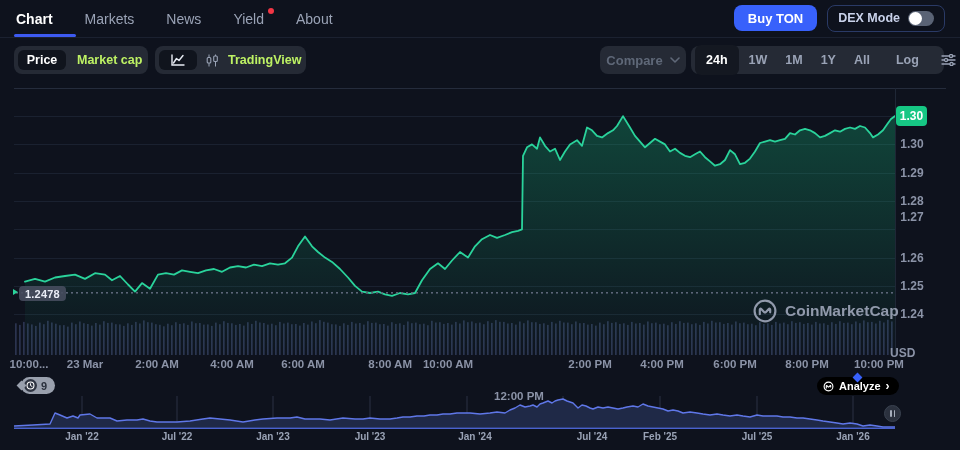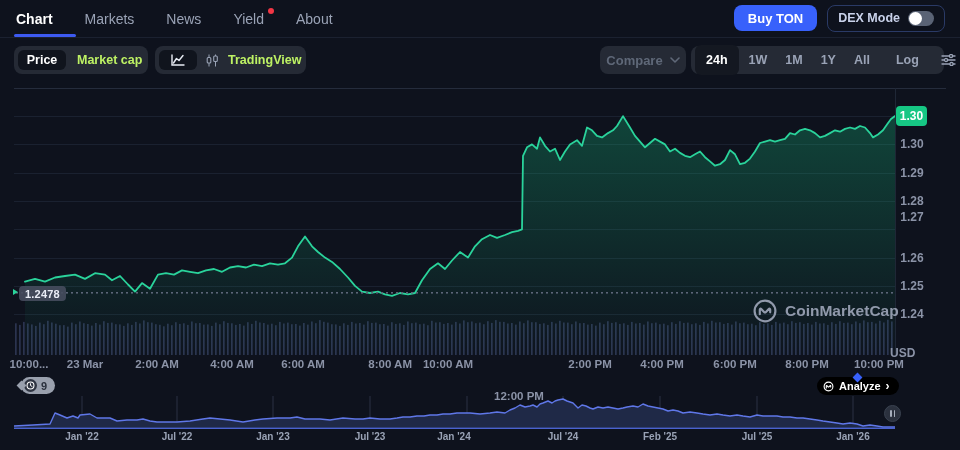--- a/index.html
+++ b/index.html
@@ -459,22 +459,22 @@
     </g>
   <path id="tl-area" fill="#1f2947" stroke="none" d="M0 30 L19 29 L36 28 L41 17 L46 19 L53 22 L59 20 L64 22 L66 19 L76 18 L83 22 L96 22 L103 25 L113 24 L123 24 L129 23 L136 25 L143 26 L156 26 L163 26 L176 25 L189 23 L196 22 L206 23 L216 24 L229 26 L241 24 L249 23 L263 22 L276 22 L283 21 L291 23 L296 23 L306 23 L316 24 L329 22 L341 23 L349 23 L356 22 L366 23 L376 23 L383 22 L389 21 L396 21 L403 20 L410 20 L416 19 L423 19 L429 18 L436 18 L443 17 L449 17 L456 17 L466 18 L476 17 L483 16 L491 17 L496 14 L501 12 L506 9 L511 11 L516 10 L519 9 L523 11 L526 8 L529 7 L534 5 L538 7 L541 5 L544 4 L549 3 L553 5 L556 6 L559 7 L564 12 L568 9 L572 10 L576 12 L579 13 L584 11 L589 12 L594 11 L599 12 L604 13 L609 12 L613 11 L619 10 L624 11 L629 8 L634 10 L639 11 L644 12 L649 13 L654 15 L659 14 L664 15 L669 17 L676 16 L683 17 L689 18 L696 19 L703 18 L709 19 L716 20 L723 19 L729 20 L736 21 L743 19 L749 20 L756 20 L763 20 L769 21 L776 21 L783 22 L789 22 L796 23 L803 24 L809 25 L816 26 L823 27 L829 28 L836 27 L843 28 L849 30 L856 29 L863 30 L869 31 L876 31 L881 31 L881 33 L0 33 Z"></path>
   <path id="tl-line" fill="none" stroke="#5f77e8" stroke-width="1.4" stroke-linejoin="round" d="M0 30 L19 29 L36 28 L41 17 L46 19 L53 22 L59 20 L64 22 L66 19 L76 18 L83 22 L96 22 L103 25 L113 24 L123 24 L129 23 L136 25 L143 26 L156 26 L163 26 L176 25 L189 23 L196 22 L206 23 L216 24 L229 26 L241 24 L249 23 L263 22 L276 22 L283 21 L291 23 L296 23 L306 23 L316 24 L329 22 L341 23 L349 23 L356 22 L366 23 L376 23 L383 22 L389 21 L396 21 L403 20 L410 20 L416 19 L423 19 L429 18 L436 18 L443 17 L449 17 L456 17 L466 18 L476 17 L483 16 L491 17 L496 14 L501 12 L506 9 L511 11 L516 10 L519 9 L523 11 L526 8 L529 7 L534 5 L538 7 L541 5 L544 4 L549 3 L553 5 L556 6 L559 7 L564 12 L568 9 L572 10 L576 12 L579 13 L584 11 L589 12 L594 11 L599 12 L604 13 L609 12 L613 11 L619 10 L624 11 L629 8 L634 10 L639 11 L644 12 L649 13 L654 15 L659 14 L664 15 L669 17 L676 16 L683 17 L689 18 L696 19 L703 18 L709 19 L716 20 L723 19 L729 20 L736 21 L743 19 L749 20 L756 20 L763 20 L769 21 L776 21 L783 22 L789 22 L796 23 L803 24 L809 25 L816 26 L823 27 L829 28 L836 27 L843 28 L849 30 L856 29 L863 30 L869 31 L876 31 L881 31"></path>
   <rect x="0" y="31.6" width="881" height="1.4" fill="#4f68dd" opacity="0.9"></rect>
 </svg>
 <div class="tl-labels" id="tl-labels">
     <div class="tl-label" style="left: 52px;">Jan '22</div>
     <div class="tl-label" style="left: 147px;">Jul '22</div>
     <div class="tl-label" style="left: 243px;">Jan '23</div>
     <div class="tl-label" style="left: 340px;">Jul '23</div>
-    <div class="tl-label" style="left: 424px;">Jan '24</div>
-    <div class="tl-label" style="left: 533px;">Jul '24</div>
+    <div class="tl-label" style="left: 445px;">Jan '24</div>
+    <div class="tl-label" style="left: 562px;">Jul '24</div>
     <div class="tl-label" style="left: 630px;">Feb '25</div>
     <div class="tl-label" style="left: 727px;">Jul '25</div>
     <div class="tl-label" style="left: 823px;">Jan '26</div>
   </div>
 <div class="tl-handle">
     <i></i>
     <i></i>
   </div>
 
 </body></html>

